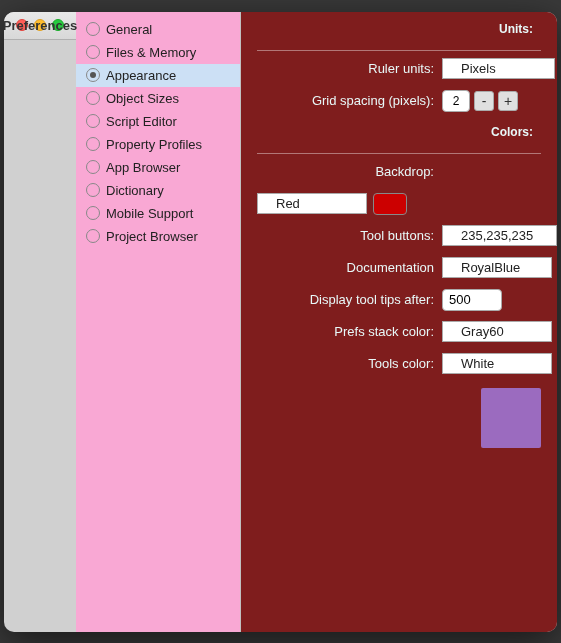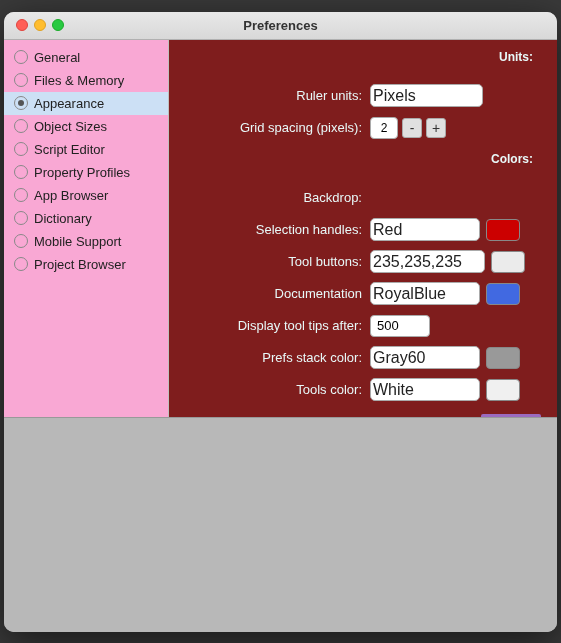--- a/index.html
+++ b/index.html
@@ -14,21 +14,20 @@
       align-items: center;
       justify-content: center;
     }
     .window {
       width: 553px;
       height: 620px;
       background: #d0d0d0;
       border-radius: 10px;
       overflow: hidden;
       display: flex;
-      flex-direction: column;
       box-shadow: 0 10px 40px rgba(0,0,0,0.6);
     }
     .titlebar {
       background: linear-gradient(to bottom, #e8e8e8, #d8d8d8);
       height: 28px;
       display: flex;
       align-items: center;
       padding: 0 12px;
       flex-shrink: 0;
       border-bottom: 1px solid #b0b0b0;
@@ -142,23 +141,23 @@
     }
     .select-wrapper {
       position: relative;
       display: inline-flex;
       align-items: center;
     }
     .pref-select {
       appearance: none;
       background: white;
       border: 1px solid #aaa;
-      border-radius: 5px;
-      padding: 2px 22px 2px 2px;
-      font-size: 16px;
+      border-radius: 0;
+      padding: 2px 22px 2px 18px;
+      font-size: 13px;
       color: #222;
       cursor: pointer;
       min-width: 110px;
     }
     .color-swatch {
       width: 34px;
       height: 22px;
       border-radius: 4px;
       border: 1px solid #888;
       flex-shrink: 0;
@@ -305,21 +304,20 @@
       </div>
 
       <div class="section-label" style="margin-top:4px;">Colors:</div>
       <div class="section-divider"></div>
 
       <div class="pref-row">
         <span class="pref-label">Backdrop:</span>
       </div>
 
       <div class="pref-row">
-        <span class="pref-label">Selection handles:</span>
         <div class="pref-control">
           <div class="select-wrapper">
             <select class="pref-select">
               <option>Red</option>
             </select>
           </div>
           <div class="color-swatch" style="background:#cc0000;"></div>
         </div>
       </div>
 

